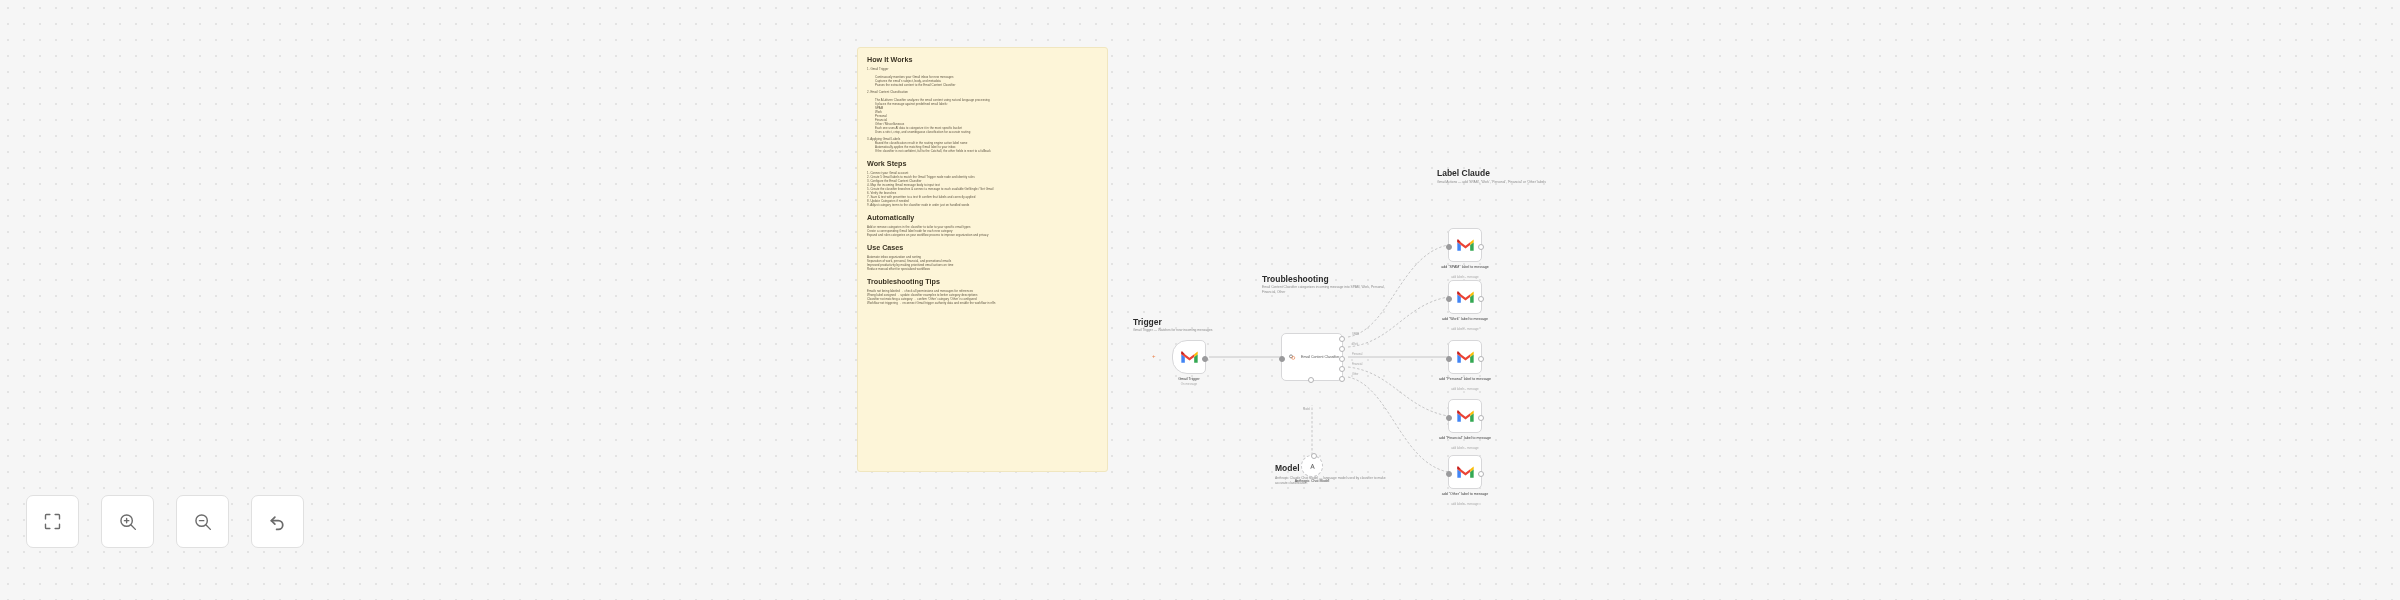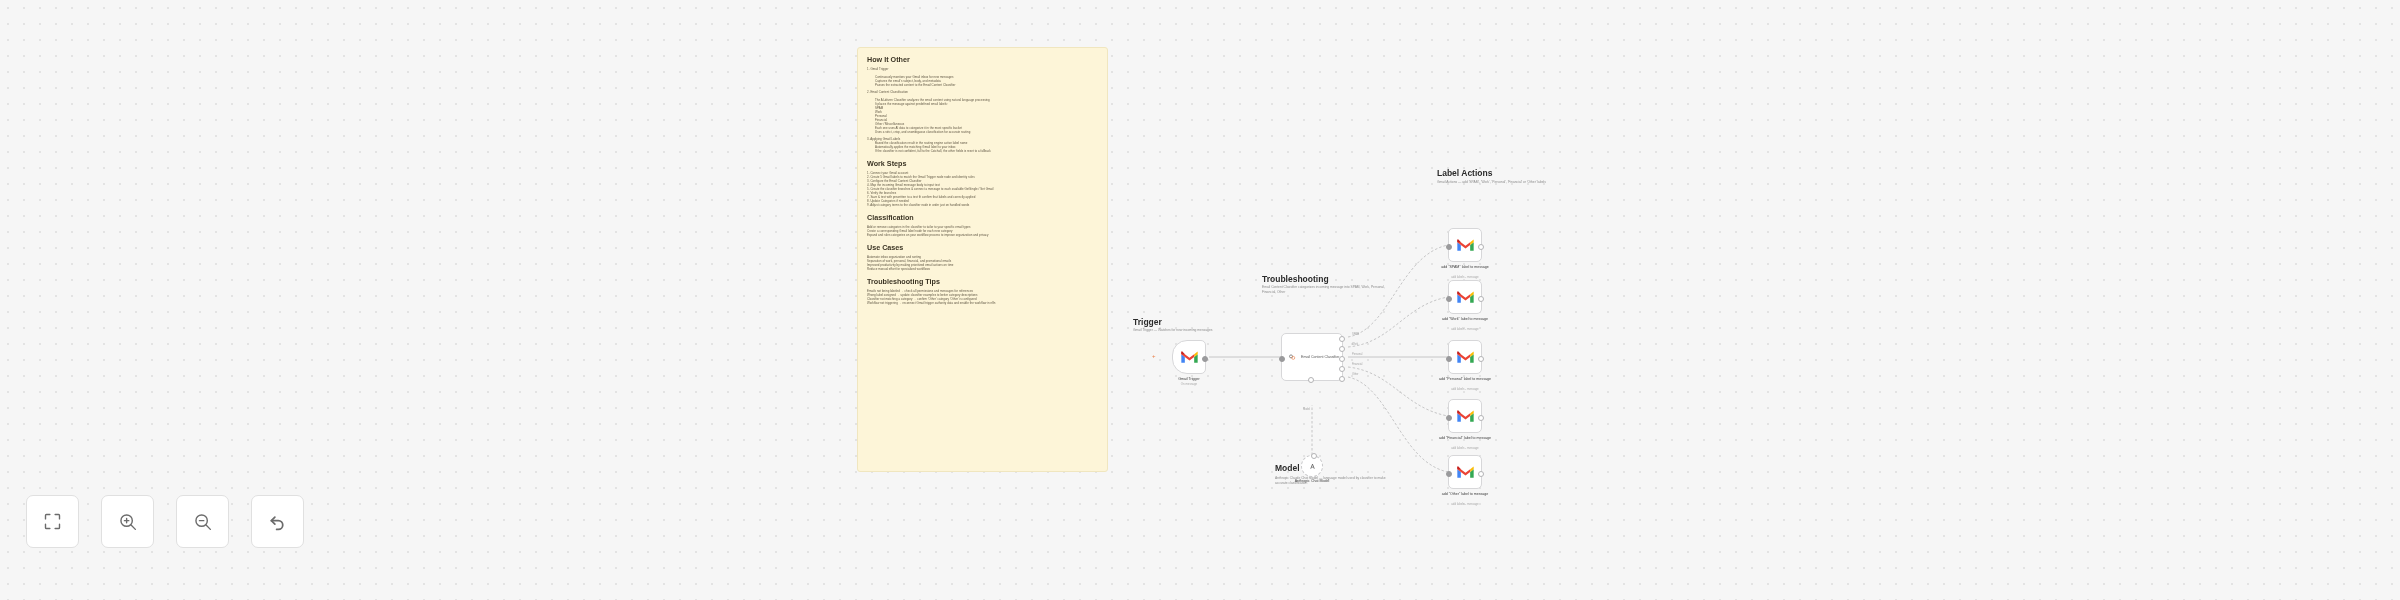--- a/index.html
+++ b/index.html
@@ -86,21 +86,21 @@
   <path class="dash" d="M1312,455 L1312,405"></path>
 
   <path class="dash" d="M1348,337 C1390,330 1400,255 1448,245"></path>
   <path class="dash" d="M1348,347 C1392,343 1404,305 1448,297"></path>
   <path d="M1348,357 L1448,357"></path>
   <path class="dash" d="M1348,367 C1392,372 1404,408 1448,416"></path>
   <path class="dash" d="M1348,377 C1390,386 1400,462 1448,472"></path>
 </svg>
 
 <div id="sticky">
-  <h2>How It Other</h2>
+  <h2>How It Works</h2>
   <div id="sticky-blocks">
       <div class="ln">1. Gmail Trigger</div>
       <div class="gap"></div>
       <div class="ln ind">Continuously monitors your Gmail inbox for new messages</div>
       <div class="ln ind">Captures the email's subject, body, and metadata</div>
       <div class="ln ind">Passes the extracted content to the Email Content Classifier</div>
       <div class="gap"></div>
       <div class="ln">2. Email Content Classification</div>
       <div class="gap"></div>
       <div class="ln ind">The AI-driven Classifier analyzes the email content using natural language processing</div>
@@ -122,21 +122,21 @@
       <h2 class="sub">Work Steps</h2>
       <div class="ln">1. Connect your Gmail account</div>
       <div class="ln">2. Create 5 Gmail labels to match the Gmail Trigger node node and identity rules</div>
       <div class="ln">3. Configure the Email Content Classifier</div>
       <div class="ln">4. Map the incoming Gmail message body to input text</div>
       <div class="ln">5. Create the classifier branches &amp; connect a message to each available GetSingle / Set Gmail</div>
       <div class="ln">6. Verify the branches</div>
       <div class="ln">7. Save &amp; test with prewritten to a test fit confirm that labels and correctly applied</div>
       <div class="ln">8. Update Categories if needed</div>
       <div class="ln">9. Adjust category terms to the classifier node in order just on handled words</div>
-      <h2 class="sub">Classification</h2>
+      <h2 class="sub">Automatically</h2>
       <div class="ln">Add or remove categories in the classifier to tailor to your specific email types</div>
       <div class="ln">Create a corresponding Gmail label node for each new category</div>
       <div class="ln">Expand and rules categories on your workflow process to improve organization and privacy</div>
       <h2 class="sub">Use Cases</h2>
       <div class="ln">Automate inbox organization and sorting</div>
       <div class="ln">Separation of work, personal, financial, and promotional emails</div>
       <div class="ln">Improved productivity by making prioritized email actions on time</div>
       <div class="ln">Reduce manual effort for specialized workflows</div>
       <h2 class="sub">Troubleshooting Tips</h2>
       <div class="ln">Emails not being labeled → check all permissions and messages for references</div>
@@ -148,21 +148,21 @@
 
 <div class="sec-title" style="left:1133px;top:317px;text-align:center;">Trigger</div>
 <div class="sec-desc" style="left:1133px;top:328px;width:110px;">Gmail Trigger — Watches for new incoming messages</div>
 
 <div class="sec-title" style="left:1262px;top:274px;">Troubleshooting</div>
 <div class="sec-desc" style="left:1262px;top:285px;width:125px;">Email Content Classifier categorizes incoming message into SPAM, Work, Personal, Financial, Other</div>
 
 <div class="sec-title" style="left:1275px;top:463px;">Model</div>
 <div class="sec-desc" style="left:1275px;top:476px;width:115px;">Anthropic Claude Chat Model — language model used by classifier to make accurate classification</div>
 
-<div class="sec-title" style="left:1437px;top:168px;">Label Actions</div>
+<div class="sec-title" style="left:1437px;top:168px;">Label Claude</div>
 <div class="sec-desc" style="left:1437px;top:180px;width:130px;">Gmail Actions — add 'SPAM', 'Work', 'Personal', 'Financial' or 'Other' labels</div>
 
 <div class="plus" style="left:1152px;top:353px;">+</div>
 <div class="node trigger" style="left:1172px;top:340px;">
   <span class="gmail">
     <svg viewBox="0 0 48 36">
       <path fill="#4285f4" d="M3 33V11l9 7V33z"></path>
       <path fill="#34a853" d="M36 33V18l9-7v22z"></path>
       <path fill="#fbbc04" d="M36 11l9-7v7l-9 7z"></path>
       <path fill="#ea4335" d="M12 18L3 11V4l9 7 12 9 12-9 0 7-12 9z"></path>

